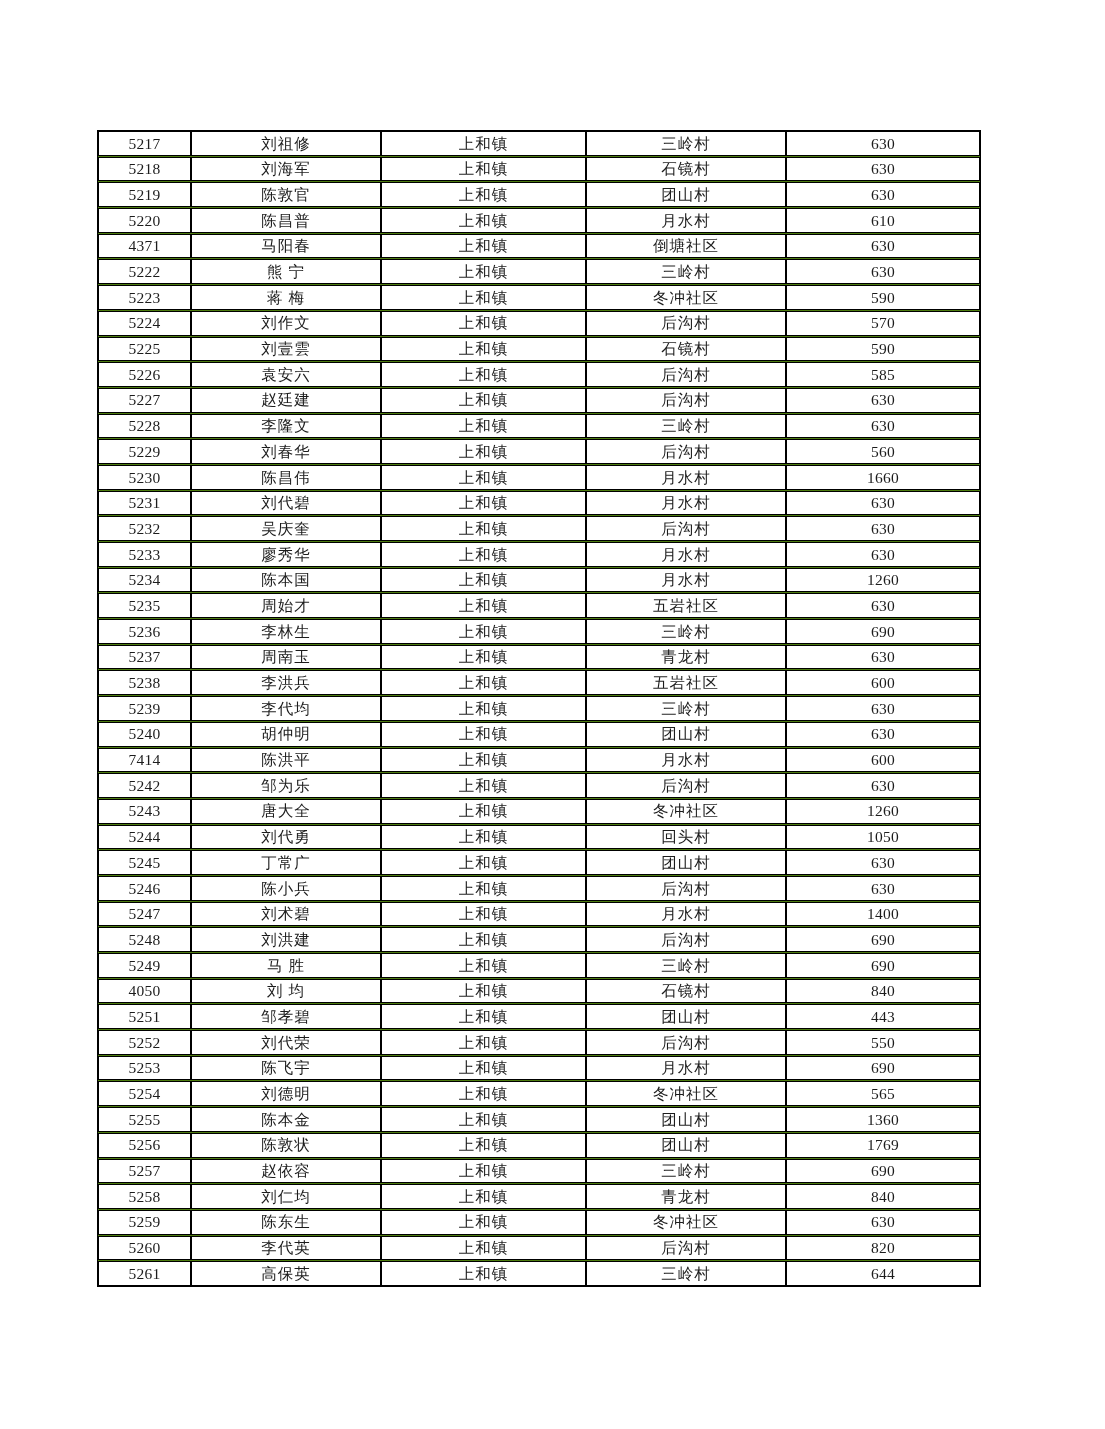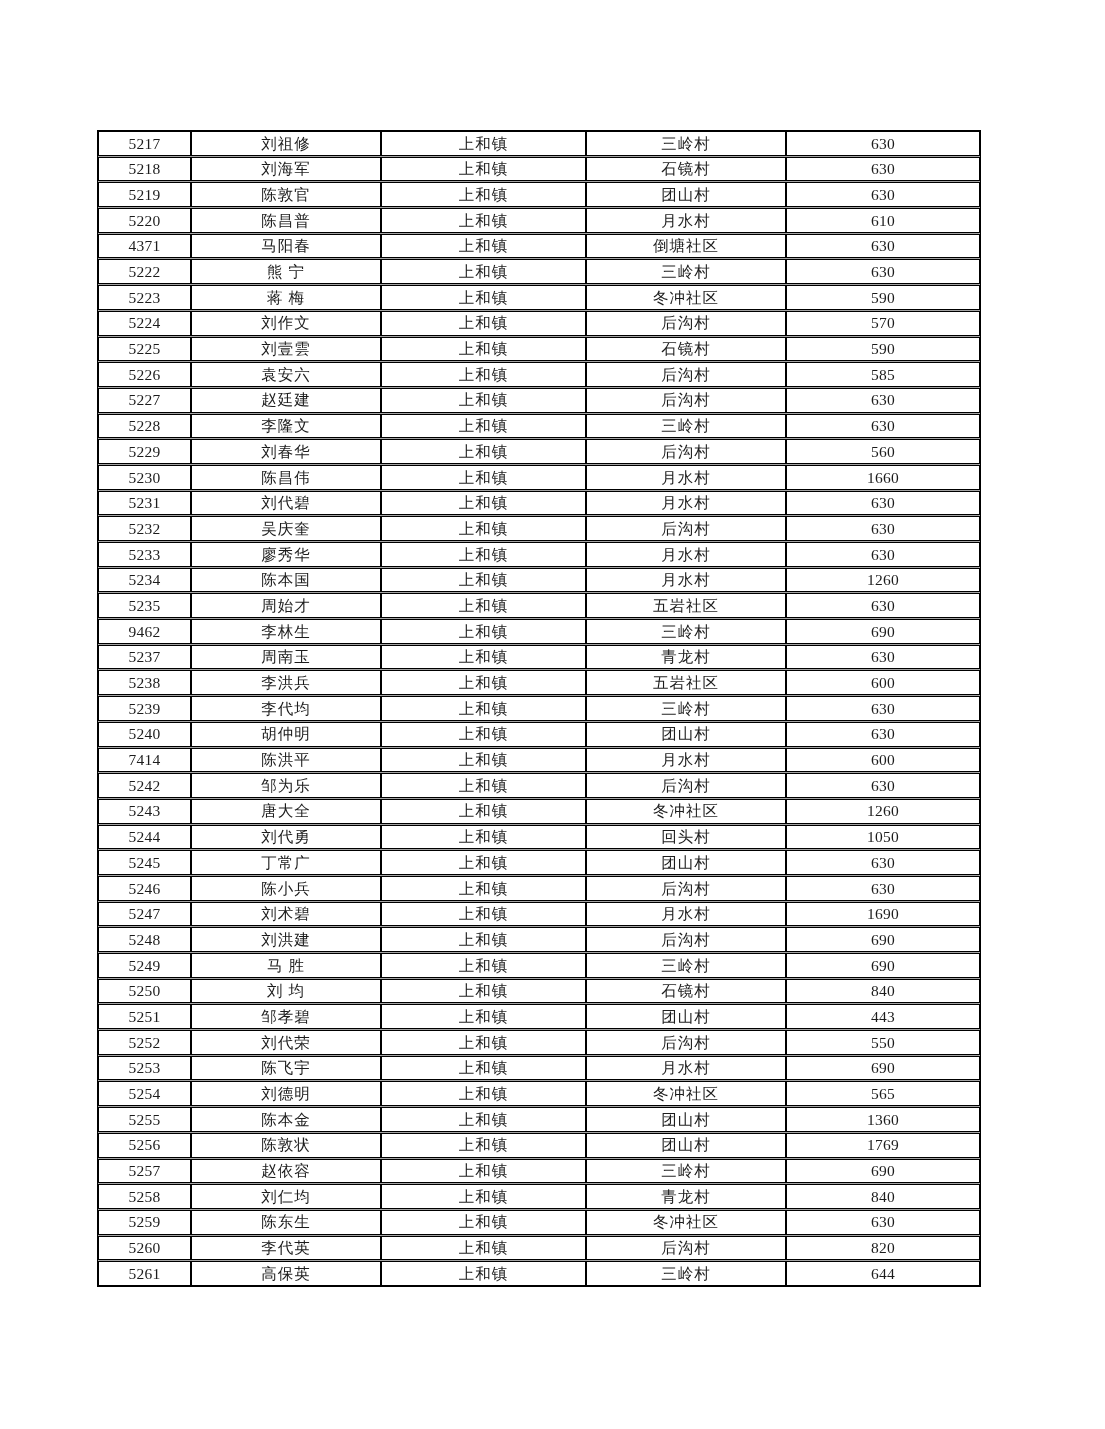--- a/index.html
+++ b/index.html
@@ -22,21 +22,21 @@
   .roster-table {
     position: absolute;
     left: 97px;
     top: 130px;
     display: grid;
     grid-template-columns: 93px 190px 205px 200px 194px;
     grid-auto-rows: 24.7px;
     row-gap: 1px;
     column-gap: 0;
     border: 1px solid #000000;
-    background: #a3a3a3;
+    background: #4d7c0f;
   }
   .cell {
     border: 1px solid #000000;
     box-sizing: border-box;
     display: flex;
     align-items: center;
     justify-content: center;
     font-size: 15.5px;
     line-height: 1;
     overflow: hidden;
@@ -143,21 +143,21 @@
       <div class="cell num">5234</div>
       <div class="cell zh">陈本国</div>
       <div class="cell zh">上和镇</div>
       <div class="cell zh">月水村</div>
       <div class="cell num">1260</div>
       <div class="cell num">5235</div>
       <div class="cell zh">周始才</div>
       <div class="cell zh">上和镇</div>
       <div class="cell zh">五岩社区</div>
       <div class="cell num">630</div>
-      <div class="cell num">9462</div>
+      <div class="cell num">5236</div>
       <div class="cell zh">李林生</div>
       <div class="cell zh">上和镇</div>
       <div class="cell zh">三岭村</div>
       <div class="cell num">690</div>
       <div class="cell num">5237</div>
       <div class="cell zh">周南玉</div>
       <div class="cell zh">上和镇</div>
       <div class="cell zh">青龙村</div>
       <div class="cell num">630</div>
       <div class="cell num">5238</div>
@@ -202,32 +202,32 @@
       <div class="cell num">630</div>
       <div class="cell num">5246</div>
       <div class="cell zh">陈小兵</div>
       <div class="cell zh">上和镇</div>
       <div class="cell zh">后沟村</div>
       <div class="cell num">630</div>
       <div class="cell num">5247</div>
       <div class="cell zh">刘术碧</div>
       <div class="cell zh">上和镇</div>
       <div class="cell zh">月水村</div>
-      <div class="cell num">1690</div>
+      <div class="cell num">1400</div>
       <div class="cell num">5248</div>
       <div class="cell zh">刘洪建</div>
       <div class="cell zh">上和镇</div>
       <div class="cell zh">后沟村</div>
       <div class="cell num">690</div>
       <div class="cell num">5249</div>
       <div class="cell zh">马 胜</div>
       <div class="cell zh">上和镇</div>
       <div class="cell zh">三岭村</div>
       <div class="cell num">690</div>
-      <div class="cell num">5250</div>
+      <div class="cell num">4050</div>
       <div class="cell zh">刘 均</div>
       <div class="cell zh">上和镇</div>
       <div class="cell zh">石镜村</div>
       <div class="cell num">840</div>
       <div class="cell num">5251</div>
       <div class="cell zh">邹孝碧</div>
       <div class="cell zh">上和镇</div>
       <div class="cell zh">团山村</div>
       <div class="cell num">443</div>
       <div class="cell num">5252</div>

